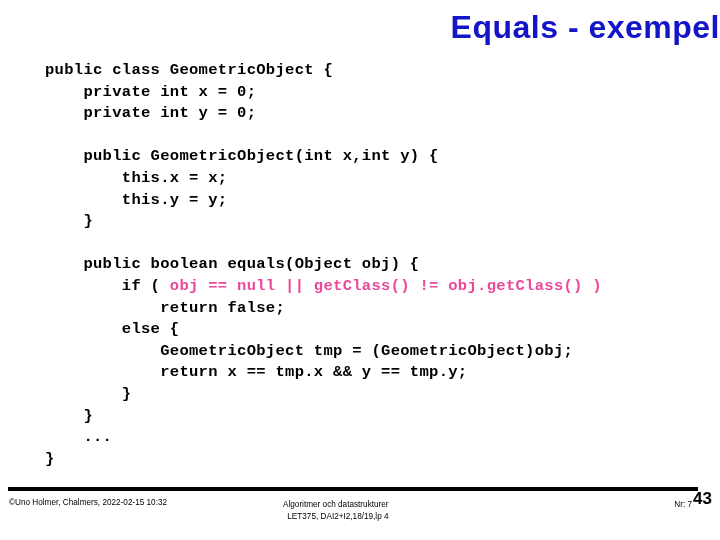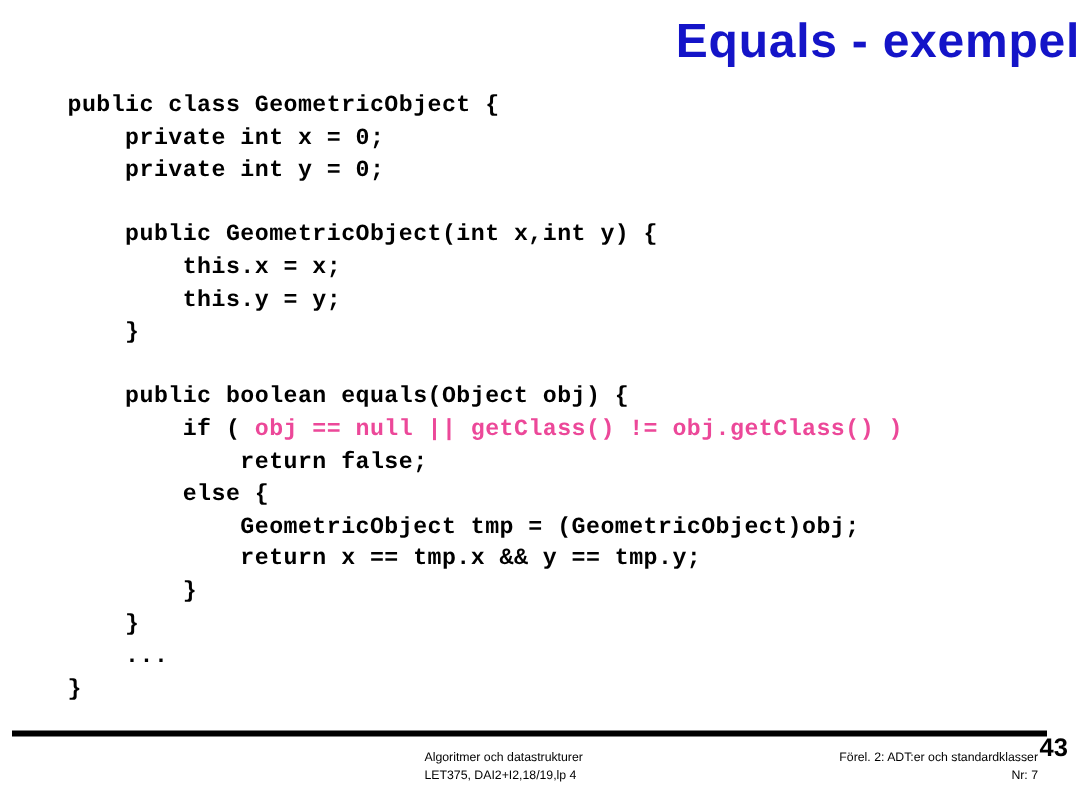--- a/index.html
+++ b/index.html
@@ -67,21 +67,21 @@
   }
   .footer-col {
     position: absolute;
     font-family: "Liberation Sans", sans-serif;
     font-size: 8.2px;
     line-height: 11.5px;
     color: #000000;
     white-space: nowrap;
   }
   #footer-left  { left: 9px;   top: 497px; text-align: left; }
-  #footer-center{ left: 283px; top: 499px; text-align: left; }
+  #footer-center{ left: 283px; top: 499px; text-align: right; }
   #footer-right { left: 412px; top: 499px; width: 280px; text-align: right; }
 
   #page-number {
     position: absolute;
     right: 8px;
     top: 486px;
     font-family: "Liberation Sans", sans-serif;
     font-weight: bold;
     font-size: 17px;
     line-height: 25px;
@@ -91,25 +91,25 @@
 </head>
 <body>
 
 <div id="slide-title">Equals - exempel</div>
 
 <div id="code-block"><div class="ln"><span></span><span>public class GeometricObject {</span></div><div class="ln"><span>    </span><span>private int x = 0;</span></div><div class="ln"><span>    </span><span>private int y = 0;</span></div><div class="ln blank">&nbsp;</div><div class="ln"><span>    </span><span>public GeometricObject(int x,int y) {</span></div><div class="ln"><span>        </span><span>this.x = x;</span></div><div class="ln"><span>        </span><span>this.y = y;</span></div><div class="ln"><span>    </span><span>}</span></div><div class="ln blank">&nbsp;</div><div class="ln"><span>    </span><span>public boolean equals(Object obj) {</span></div><div class="ln"><span>        </span><span>if ( </span><span class="red">obj == null || getClass() != obj.getClass() )</span></div><div class="ln"><span>            </span><span>return false;</span></div><div class="ln"><span>        </span><span>else {</span></div><div class="ln"><span>            </span><span>GeometricObject tmp = (GeometricObject)obj;</span></div><div class="ln"><span>            </span><span>return x == tmp.x &amp;&amp; y == tmp.y;</span></div><div class="ln"><span>        </span><span>}</span></div><div class="ln"><span>    </span><span>}</span></div><div class="ln"><span>    </span><span>...</span></div><div class="ln"><span></span><span>}</span></div></div>
 
 <div id="footer-rule"></div>
 
 <div id="footer-left" class="footer-col">
+  <div>©Uno Holmer, Chalmers, 2022-02-15 10:32</div>
 </div>
 
 <div id="footer-center" class="footer-col">
   <div>Algoritmer och datastrukturer</div>
   <div>LET375, DAI2+I2,18/19,lp 4</div>
 </div>
 
 <div id="footer-right" class="footer-col">
-  <div>Förel. 2: ADT:er och standardklasser</div>
   <div>Nr: 7</div>
 </div>
 
 <div id="page-number">43</div>
 
 </body></html>

